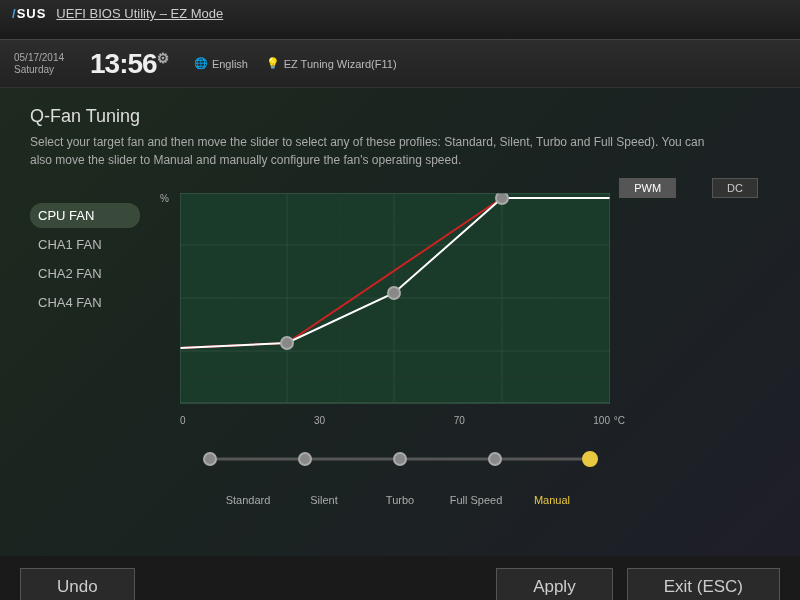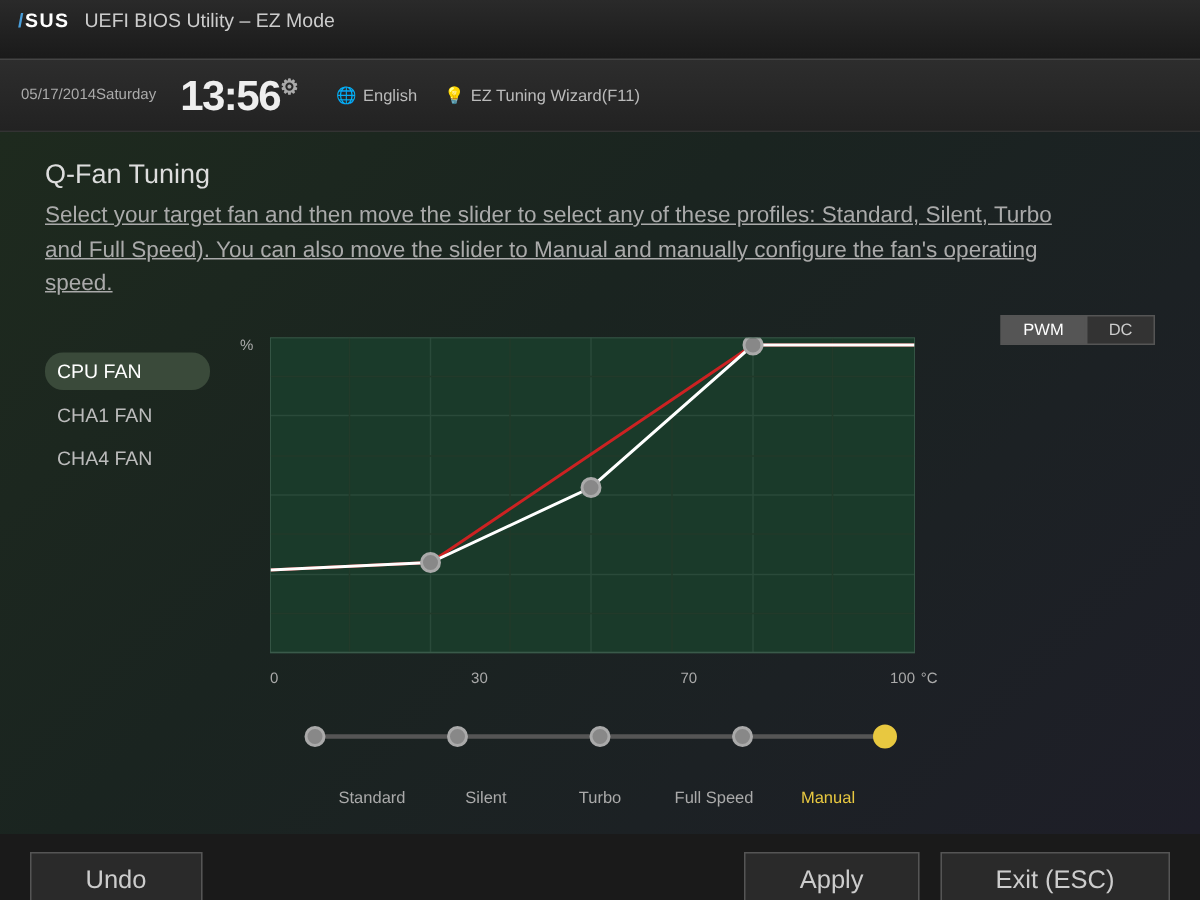--- a/index.html
+++ b/index.html
@@ -27,35 +27,36 @@
       font-weight: bold;
       letter-spacing: 1px;
       margin-right: 10px;
     }
     .asus-logo span {
       color: #4a9fdb;
     }
     .header-title {
       color: #ccc;
       font-size: 13px;
+      text-decoration: underline;
     }
 
     
     .timebar {
       background: linear-gradient(to bottom, #2d2d2d, #222);
       display: flex;
       align-items: center;
       padding: 4px 14px;
       height: 48px;
       border-bottom: 1px solid #333;
       gap: 16px;
     }
     .date-area {
       display: flex;
-      flex-direction: row;
+      flex-direction: column;
       font-size: 10px;
       color: #aaa;
       line-height: 1.2;
       min-width: 60px;
     }
     .clock {
       font-size: 28px;
       color: #eee;
       font-weight: bold;
       letter-spacing: -1px;
@@ -86,26 +87,25 @@
       padding: 18px 30px 10px 30px;
       height: 468px;
       position: relative;
     }
     .section-title {
       font-size: 18px;
       color: #ddd;
       margin-bottom: 6px;
     }
     .section-desc {
-      font-size: 15px;
+      font-size: 12px;
       color: #aaa;
       line-height: 1.5;
       max-width: 680px;
       margin-bottom: 14px;
-      text-decoration: underline;
     }
 
     
     .content-row {
       display: flex;
       gap: 20px;
       align-items: flex-start;
     }
 
     
@@ -129,22 +129,23 @@
     }
 
     
     .chart-container {
       position: relative;
       flex: 1;
     }
     .pwm-dc-buttons {
       display: flex;
       position: absolute;
-      right: 0;
+      right: 12px;
       top: -5px;
+      gap: 36px;
     }
     .pwm-dc-btn {
       background: #333;
       border: 1px solid #555;
       color: #ccc;
       font-size: 11px;
       padding: 3px 14px;
       cursor: pointer;
     }
     .pwm-dc-btn.active {
@@ -280,20 +281,21 @@
 
 <div class="main">
   <div class="section-title">Q-Fan Tuning</div>
   <div class="section-desc">Select your target fan and then move the slider to select any of these profiles: Standard, Silent, Turbo and Full Speed). You can also move the slider to Manual and manually configure the fan's operating speed.</div>
 
   <div class="content-row">
 
     <div class="fan-list">
       <div class="fan-item active">CPU FAN</div>
       <div class="fan-item">CHA1 FAN</div>
+      <div class="fan-item">CHA2 FAN</div>
       <div class="fan-item">CHA4 FAN</div>
     </div>
 
     <div class="chart-container">
       <div class="pwm-dc-buttons">
         <button class="pwm-dc-btn active">PWM</button>
         <button class="pwm-dc-btn">DC</button>
       </div>
 
       <div class="chart-wrapper">

